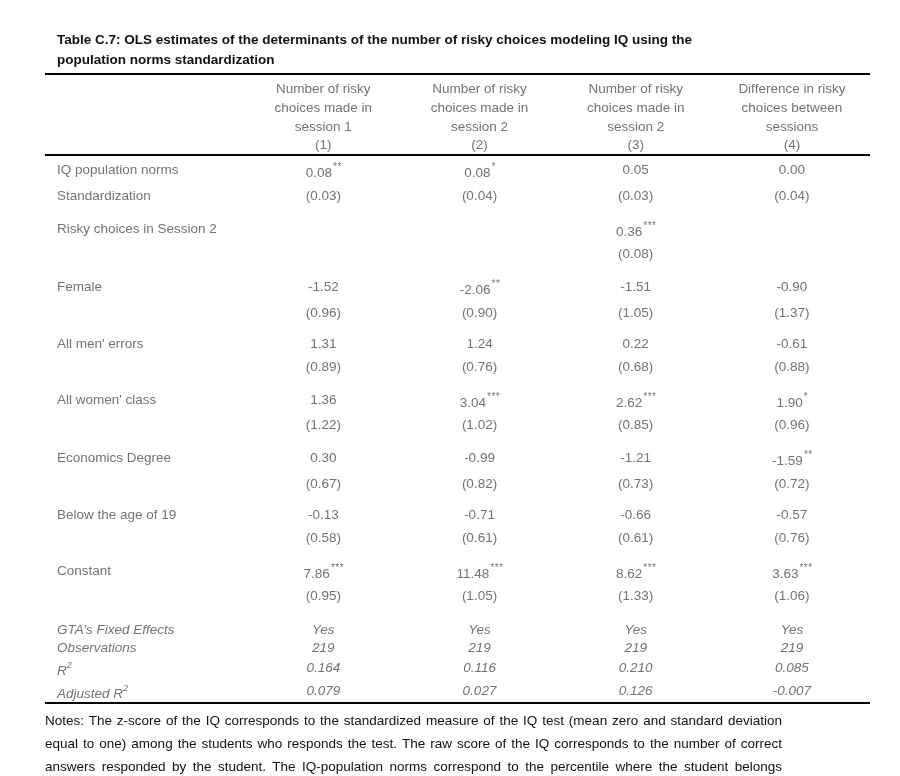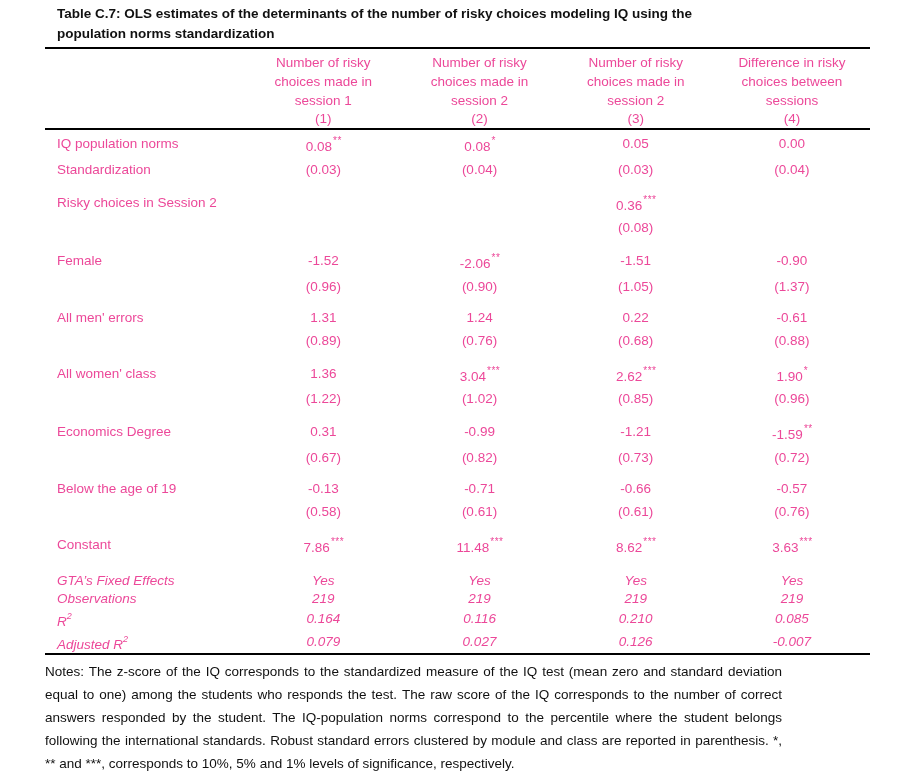--- a/index.html
+++ b/index.html
@@ -6,40 +6,40 @@
     margin: 0;
     padding: 0;
     background: #ffffff;
     color: #1a1a1a;
     font-family: "Liberation Sans", sans-serif;
   }
   .page {
     width: 900px;
     height: 776px;
     box-sizing: border-box;
-    padding: 4px 30px 0 45px;
+    padding: 30px 30px 0 45px;
     background: #ffffff;
     overflow: hidden;
   }
   .title {
     font-size: 13.5px;
     font-weight: bold;
     line-height: 20px;
     margin: 0 0 3px 12px;
     width: 705px;
     color: #111;
   }
   table.ols {
     border-collapse: collapse;
     table-layout: fixed;
     width: 825px;
     border-top: 2px solid #000;
     border-bottom: 2px solid #000;
     font-size: 13.5px;
-    color: #ec4899;
+    color: #737373;
   }
   col.c-label { width: 200px; }
   col.c-data  { width: 156px; }
   thead th {
     font-weight: normal;
     text-align: center;
     vertical-align: top;
     padding: 0;
   }
   thead tr.head-lines th { padding-top: 4px; }
@@ -217,21 +217,21 @@
           <td class="num">(1.22)</td>
           <td class="num">(1.02)</td>
           <td class="num">(0.85)</td>
           <td class="num">(0.96)</td>
         </tr>
         <tr class="spacer">
           <td colspan="5"></td>
         </tr>
         <tr class="coef-row">
           <td class="label">Economics Degree</td>
-          <td class="num"><span>0.31</span></td>
+          <td class="num"><span>0.30</span></td>
           <td class="num"><span>-0.99</span></td>
           <td class="num"><span>-1.21</span></td>
           <td class="num"><span>-1.59</span><sup class="stars">**</sup></td>
         </tr>
         <tr class="se-row">
           <td class="label"></td>
           <td class="num">(0.67)</td>
           <td class="num">(0.82)</td>
           <td class="num">(0.73)</td>
           <td class="num">(0.72)</td>
@@ -255,20 +255,27 @@
         </tr>
         <tr class="spacer">
           <td colspan="5"></td>
         </tr>
         <tr class="coef-row">
           <td class="label">Constant</td>
           <td class="num"><span>7.86</span><sup class="stars">***</sup></td>
           <td class="num"><span>11.48</span><sup class="stars">***</sup></td>
           <td class="num"><span>8.62</span><sup class="stars">***</sup></td>
           <td class="num"><span>3.63</span><sup class="stars">***</sup></td>
+        </tr>
+        <tr class="se-row">
+          <td class="label"></td>
+          <td class="num">(0.95)</td>
+          <td class="num">(1.05)</td>
+          <td class="num">(1.33)</td>
+          <td class="num">(1.06)</td>
         </tr>
         <tr class="spacer-stats">
           <td colspan="5"></td>
         </tr>
         <tr class="stats">
           <td class="label">GTA’s Fixed Effects</td>
           <td class="num">Yes</td>
           <td class="num">Yes</td>
           <td class="num">Yes</td>
           <td class="num">Yes</td>

